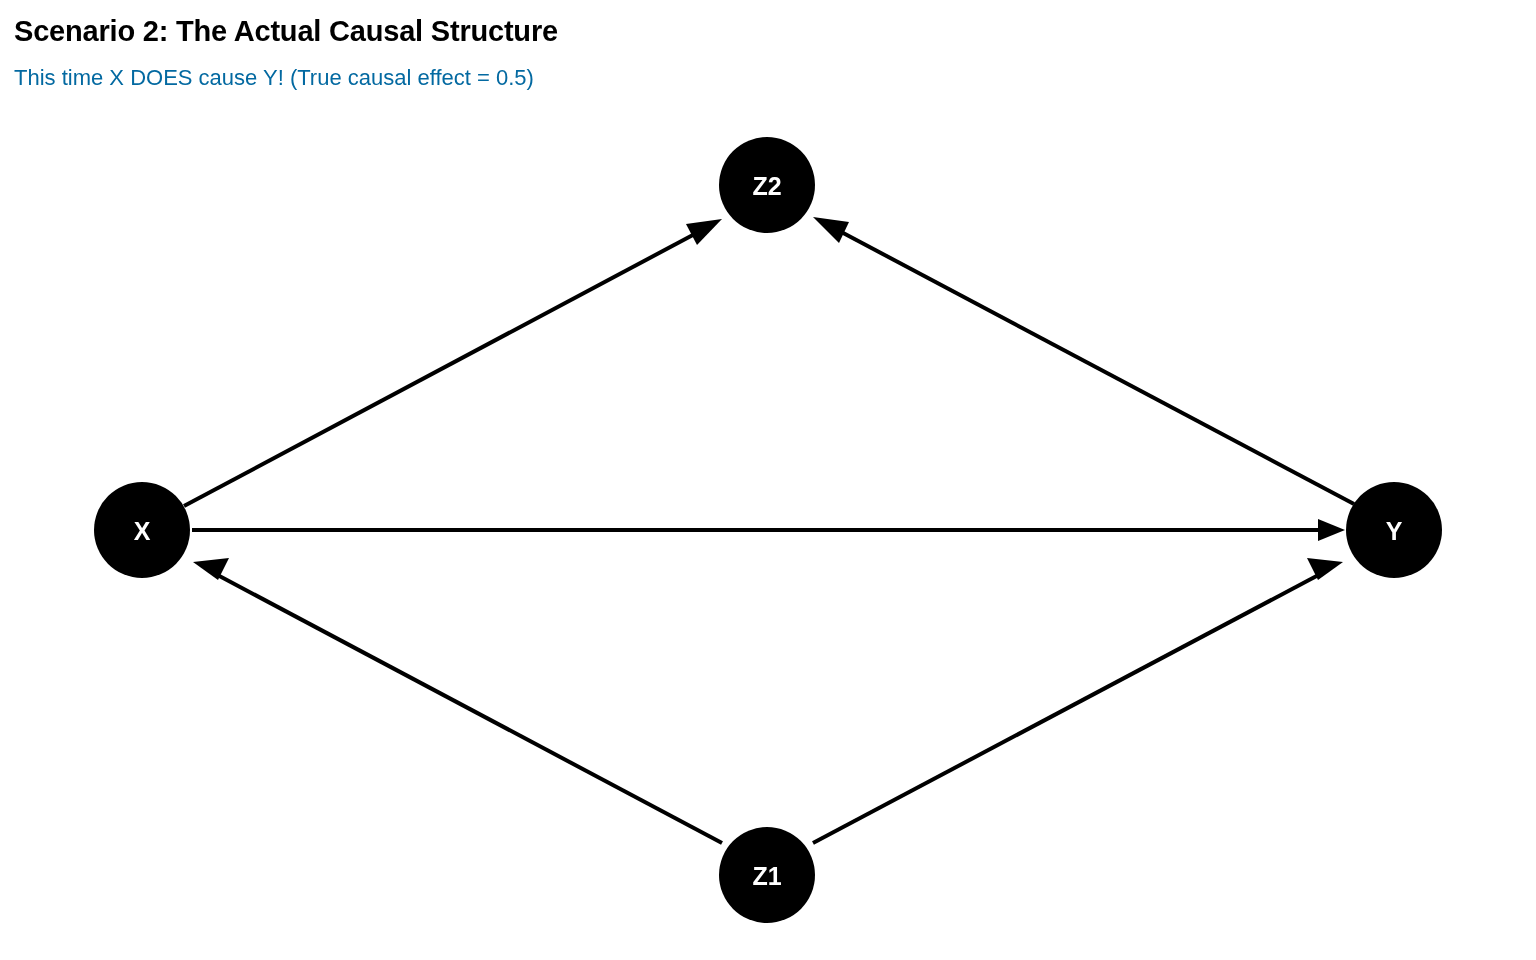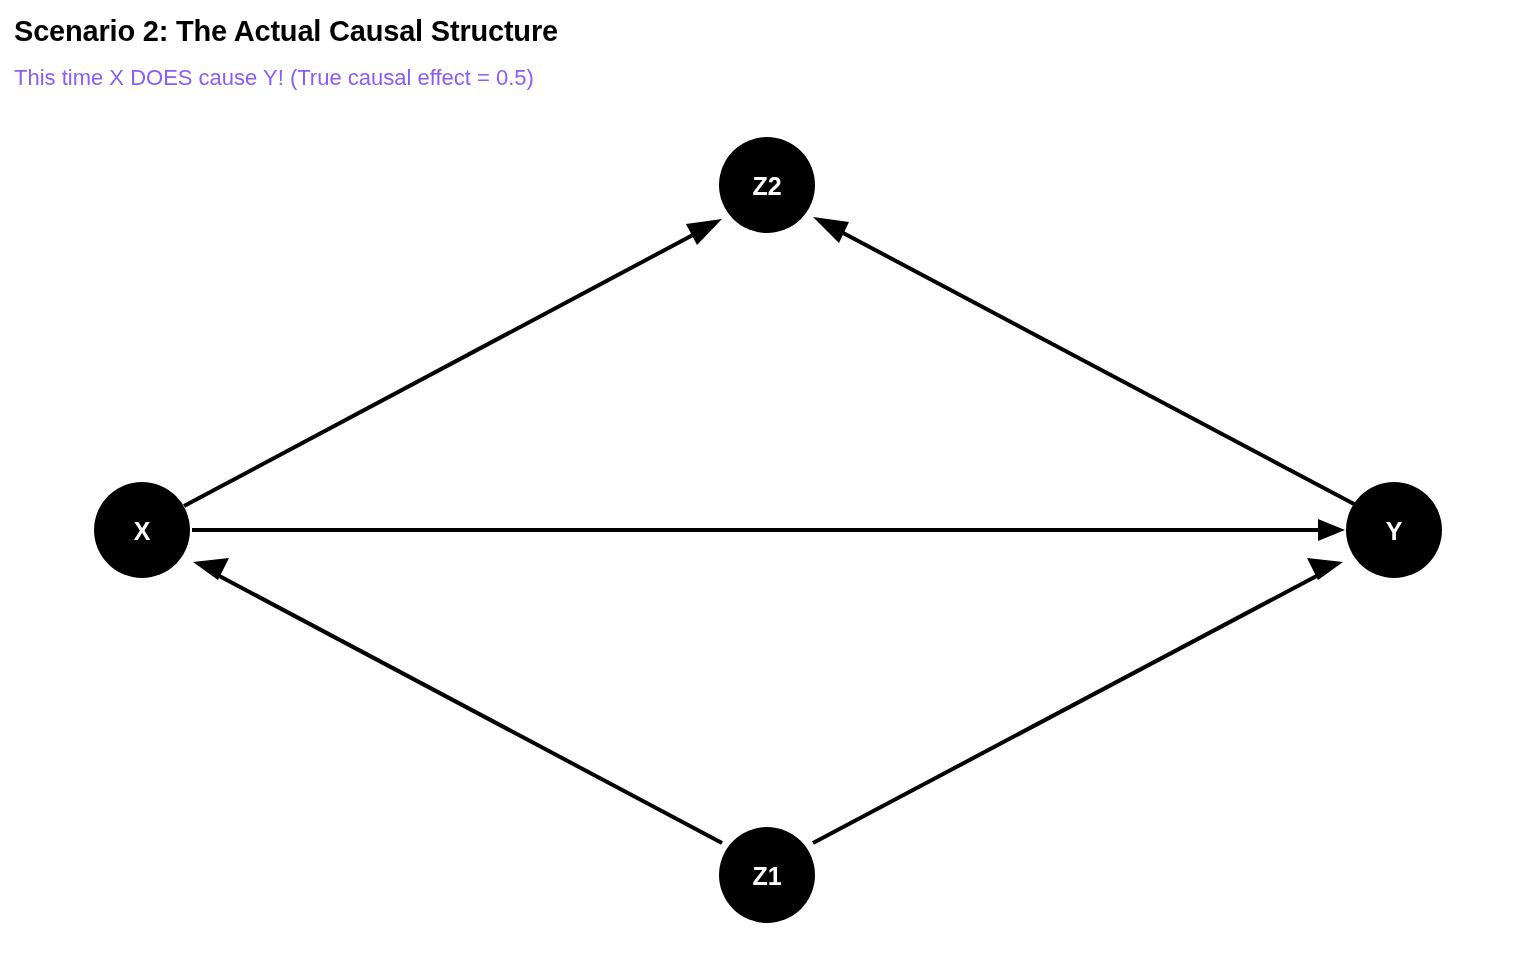--- a/index.html
+++ b/index.html
@@ -36,21 +36,21 @@
     color: #000000;
   }
   .subtitle {
     position: absolute;
     left: 14px;
     top: 64px;
     font-size: 22px;
     font-weight: normal;
     line-height: 28px;
     white-space: nowrap;
-    color: #8b5cf6;
+    color: #0369a1;
   }
   #dag-canvas {
     position: absolute;
     left: 0;
     top: 0;
     width: 1536px;
     height: 960px;
     display: block;
   }
   .node-circle {

